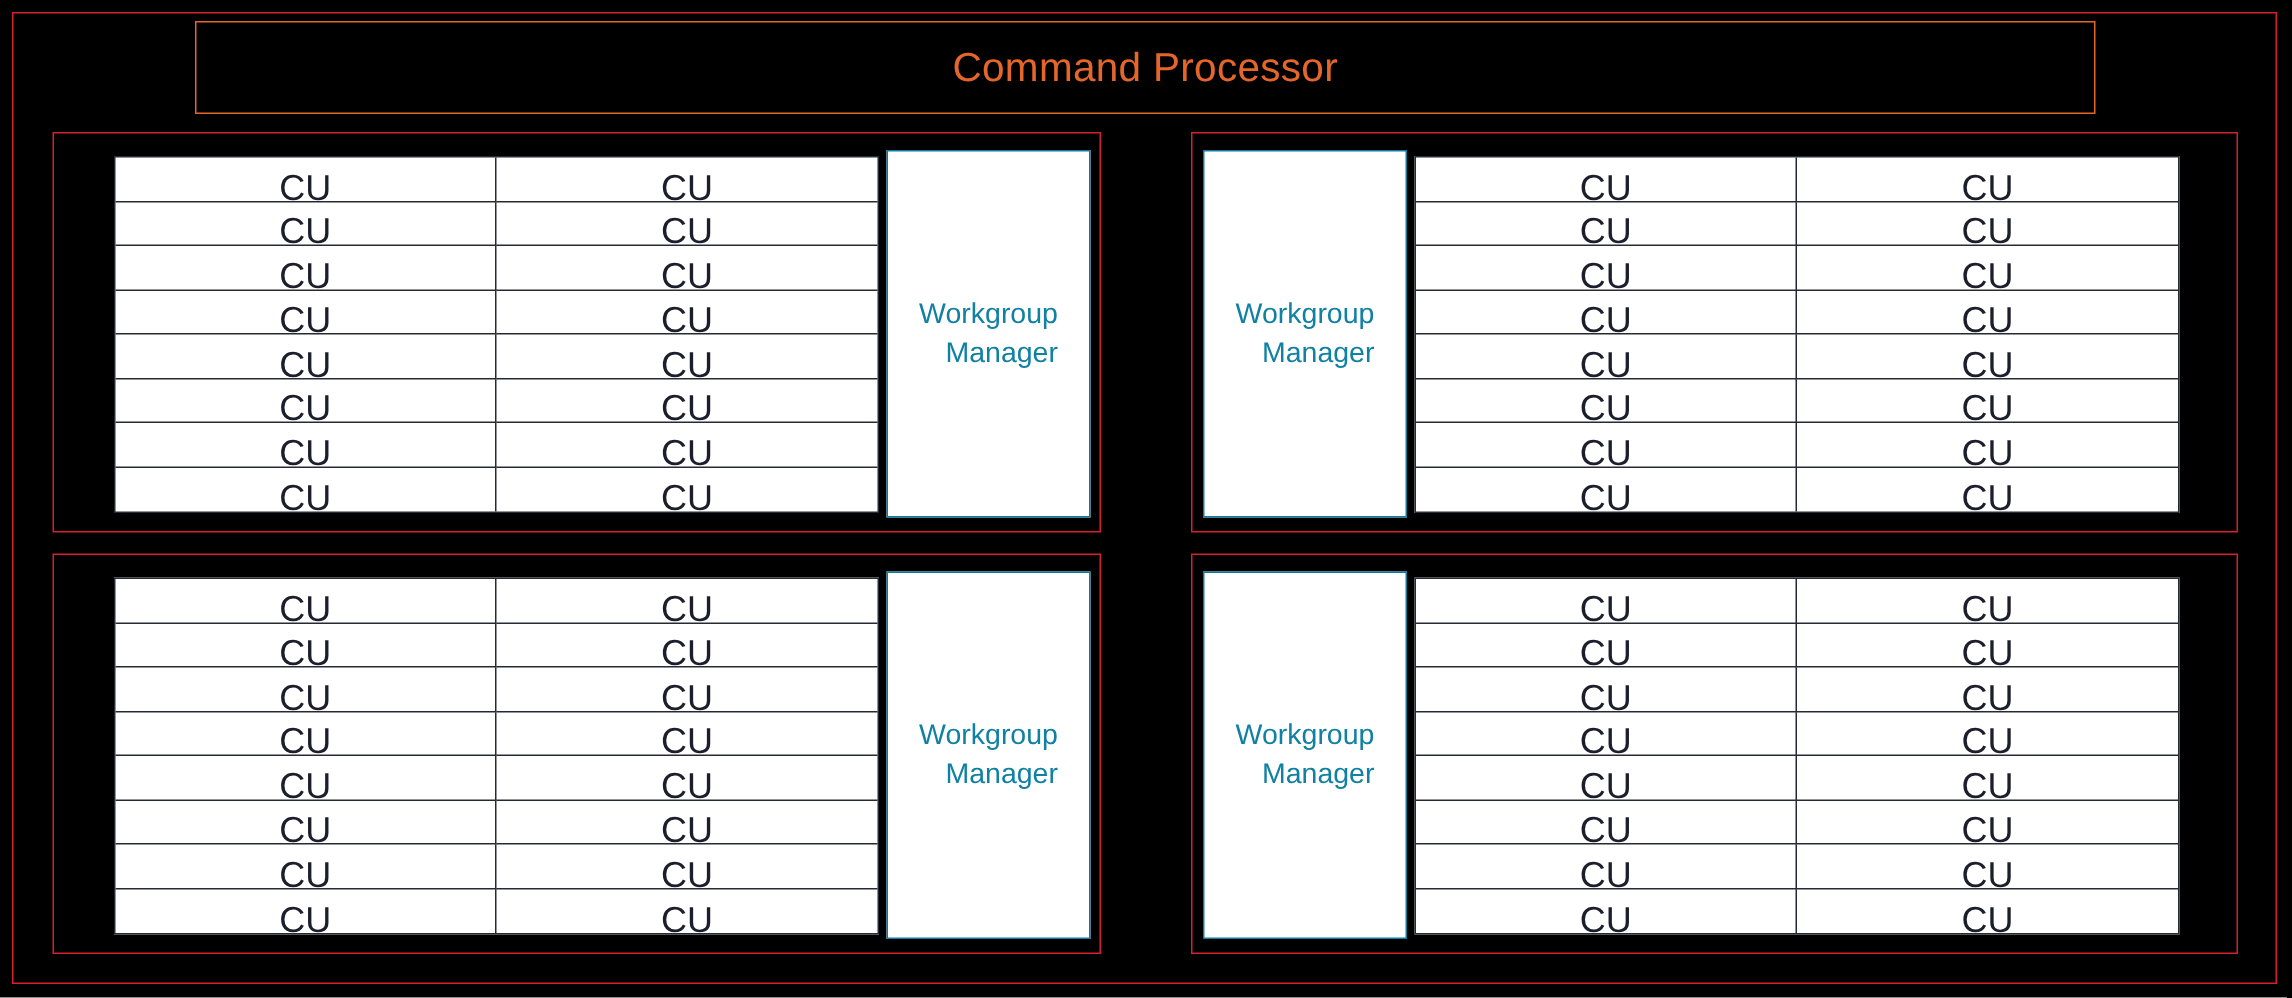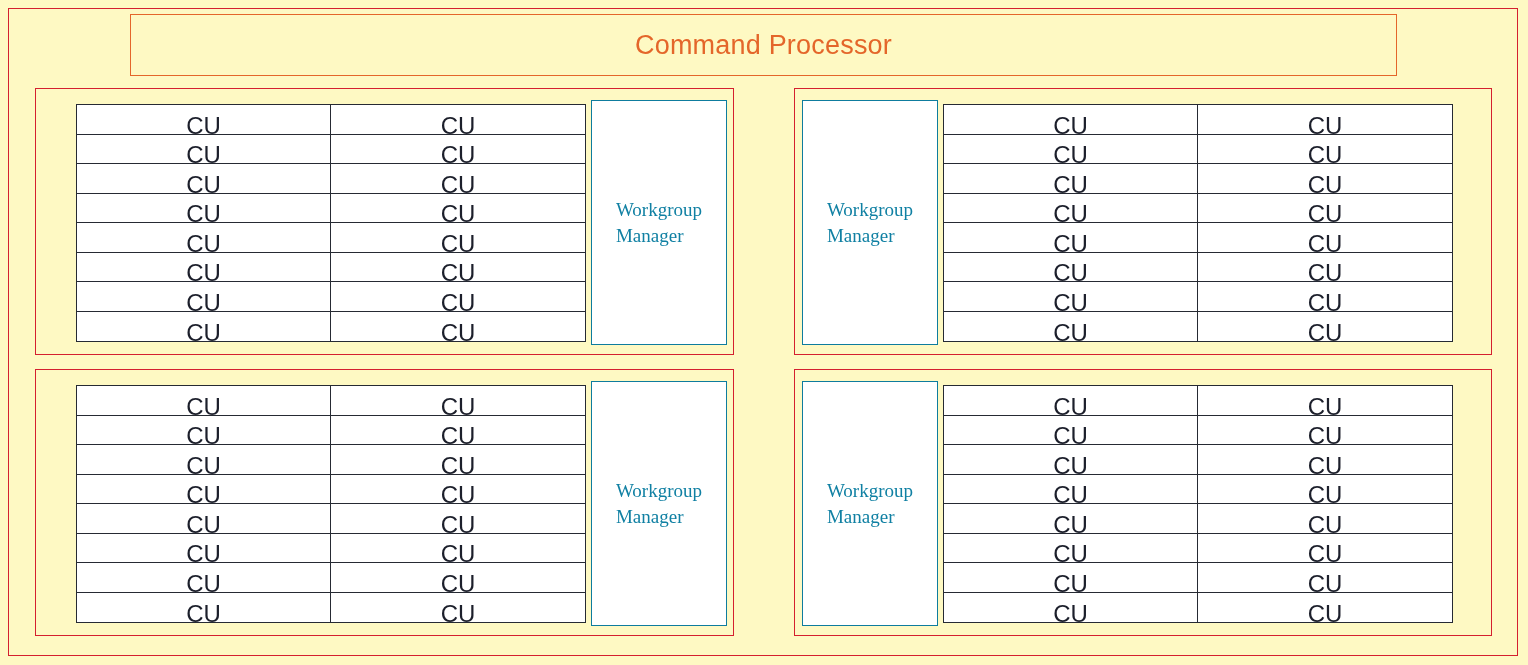--- a/index.html
+++ b/index.html
@@ -9,21 +9,21 @@
     background: #ffffff;
   }
   body {
     font-family: "Liberation Sans", sans-serif;
   }
 
   #canvas {
     position: relative;
     width: 1528px;
     height: 665px;
-    background: #fef9c3;
+    background: #000000;
     box-sizing: border-box;
     overflow: hidden;
   }
 
   
   .outer-frame {
     position: absolute;
     left: 8px;
     top: 8px;
     width: 1510px;
@@ -112,22 +112,22 @@
     box-sizing: border-box;
     background: #ffffff;
     display: flex;
     align-items: center;
     justify-content: center;
   }
   .wm-label {
     color: #1080a3;
     font-size: 19px;
     line-height: 1.33;
-    text-align: left;
-    font-family: Liberation Serif, serif;
+    text-align: right;
+    font-family: Liberation Sans, sans-serif;
     font-weight: 400;
     white-space: pre-line;
   }
 </style>
 </head>
 <body>
 
 <div id="canvas">
 
   <div class="outer-frame"></div>

